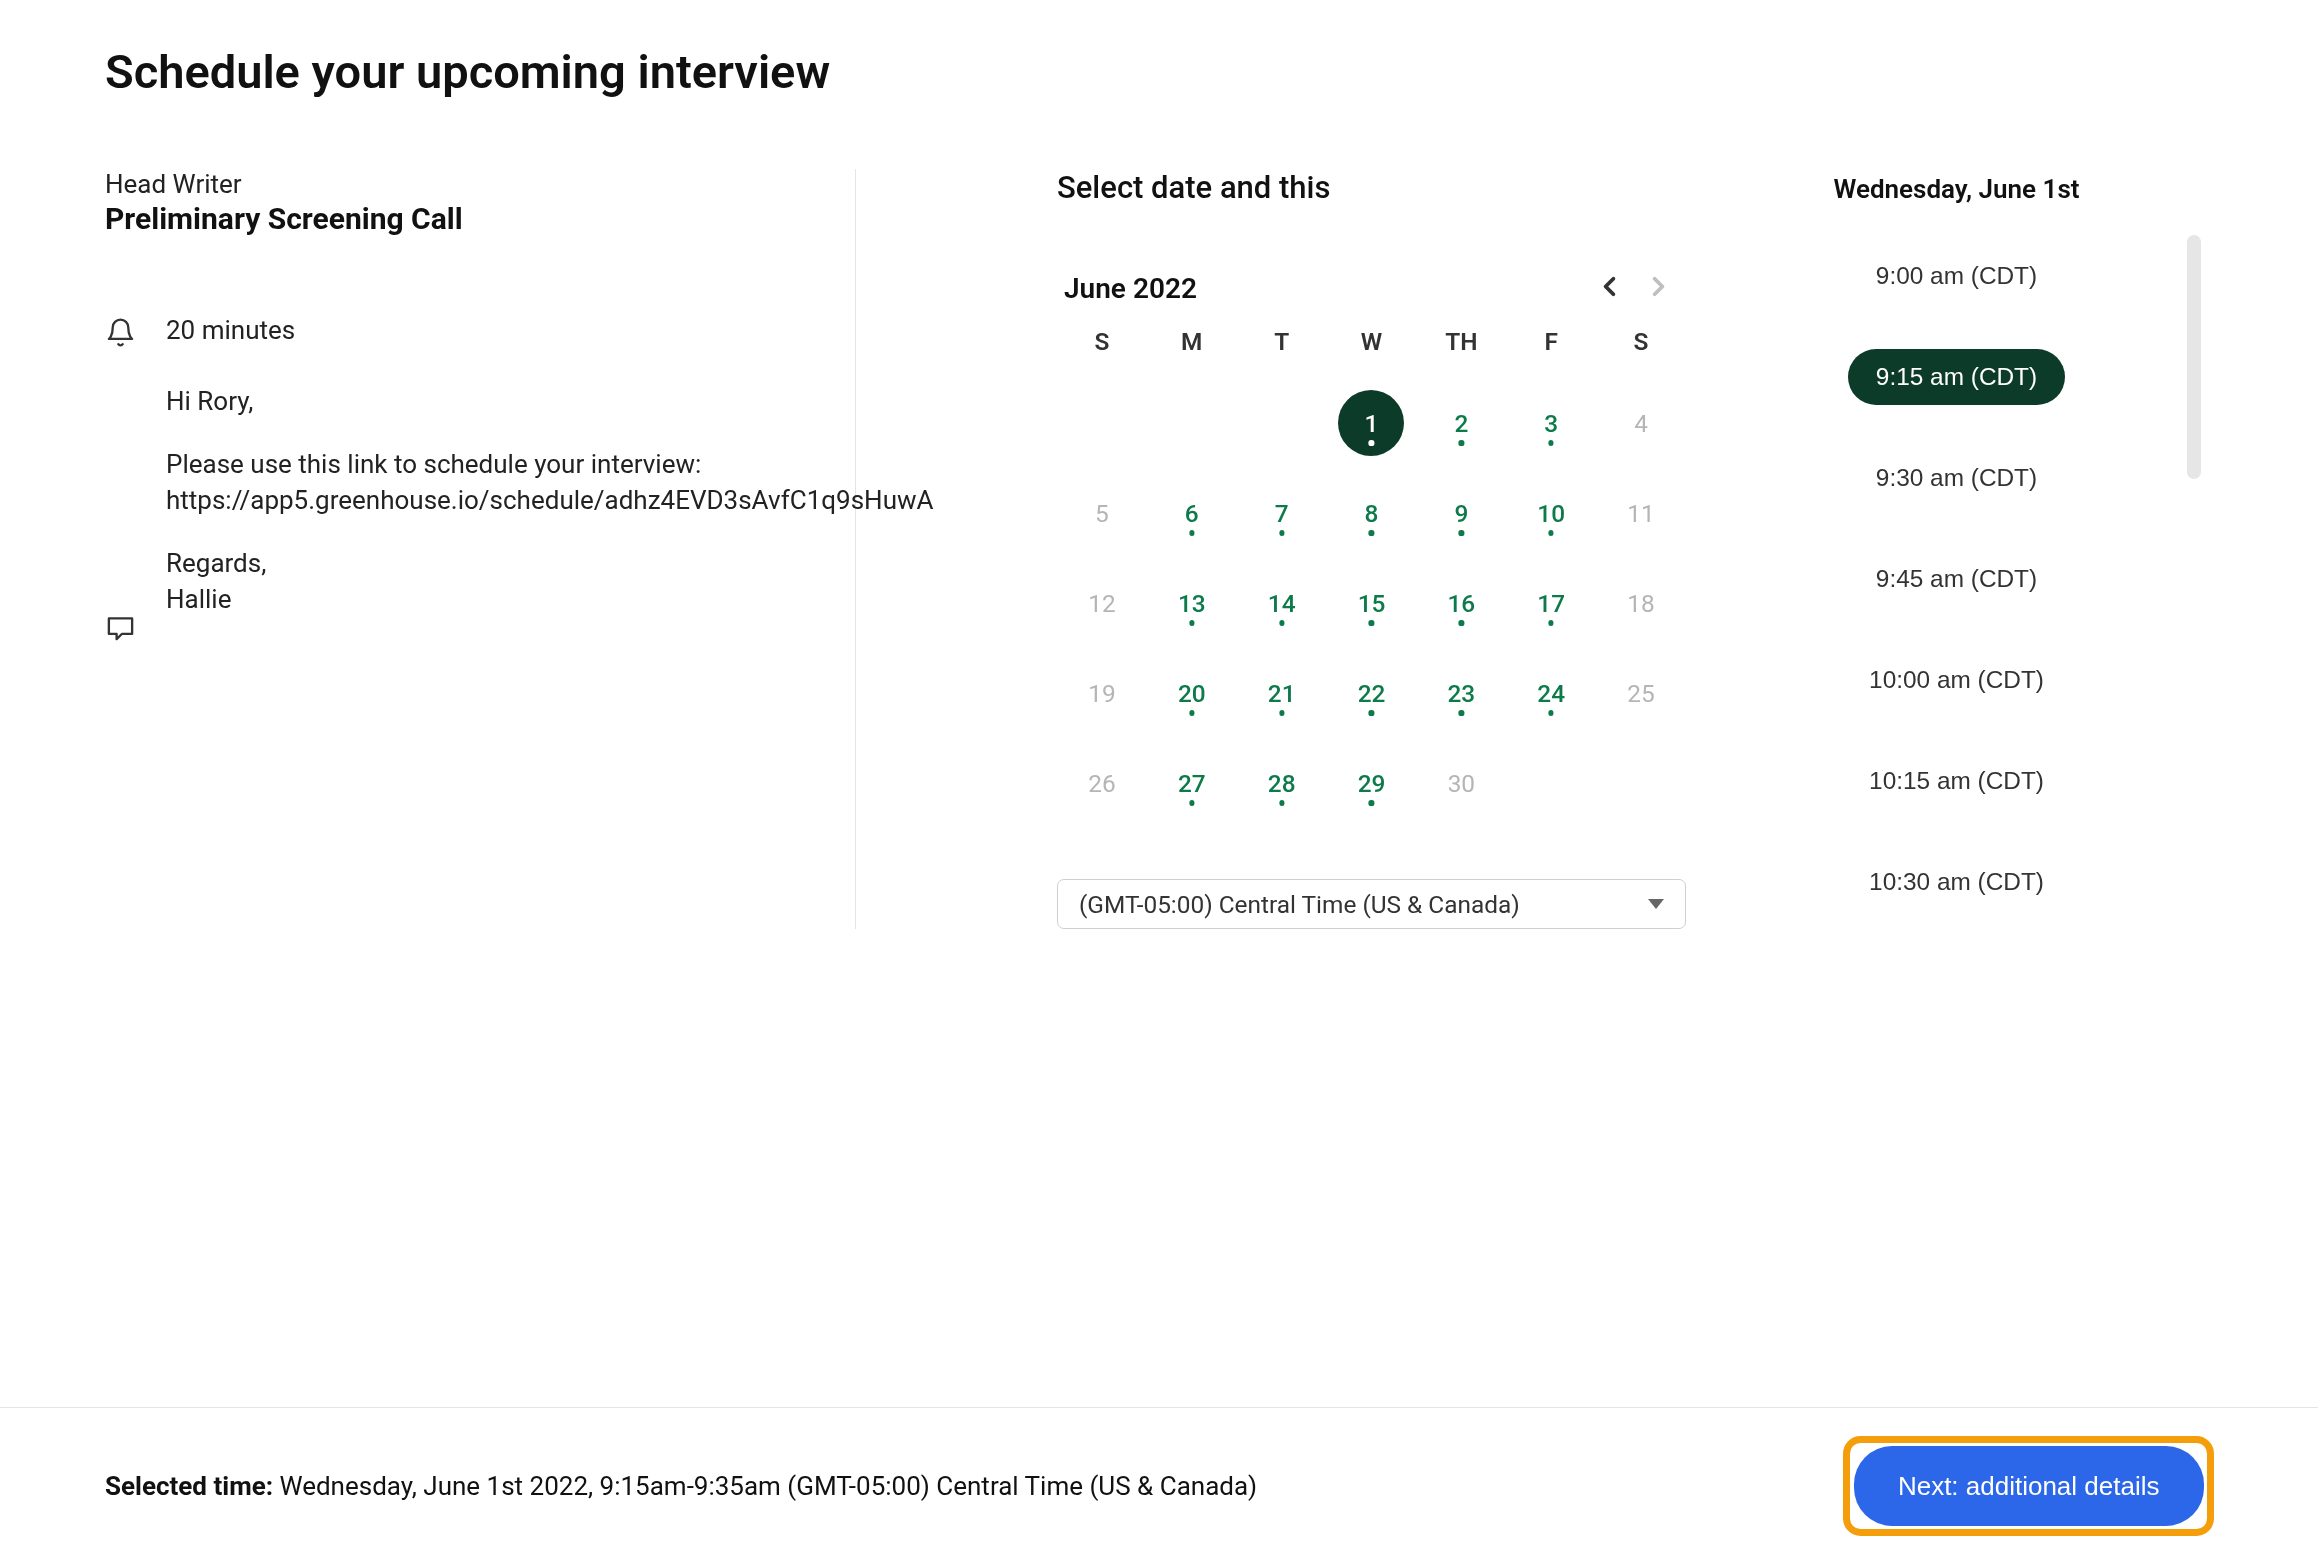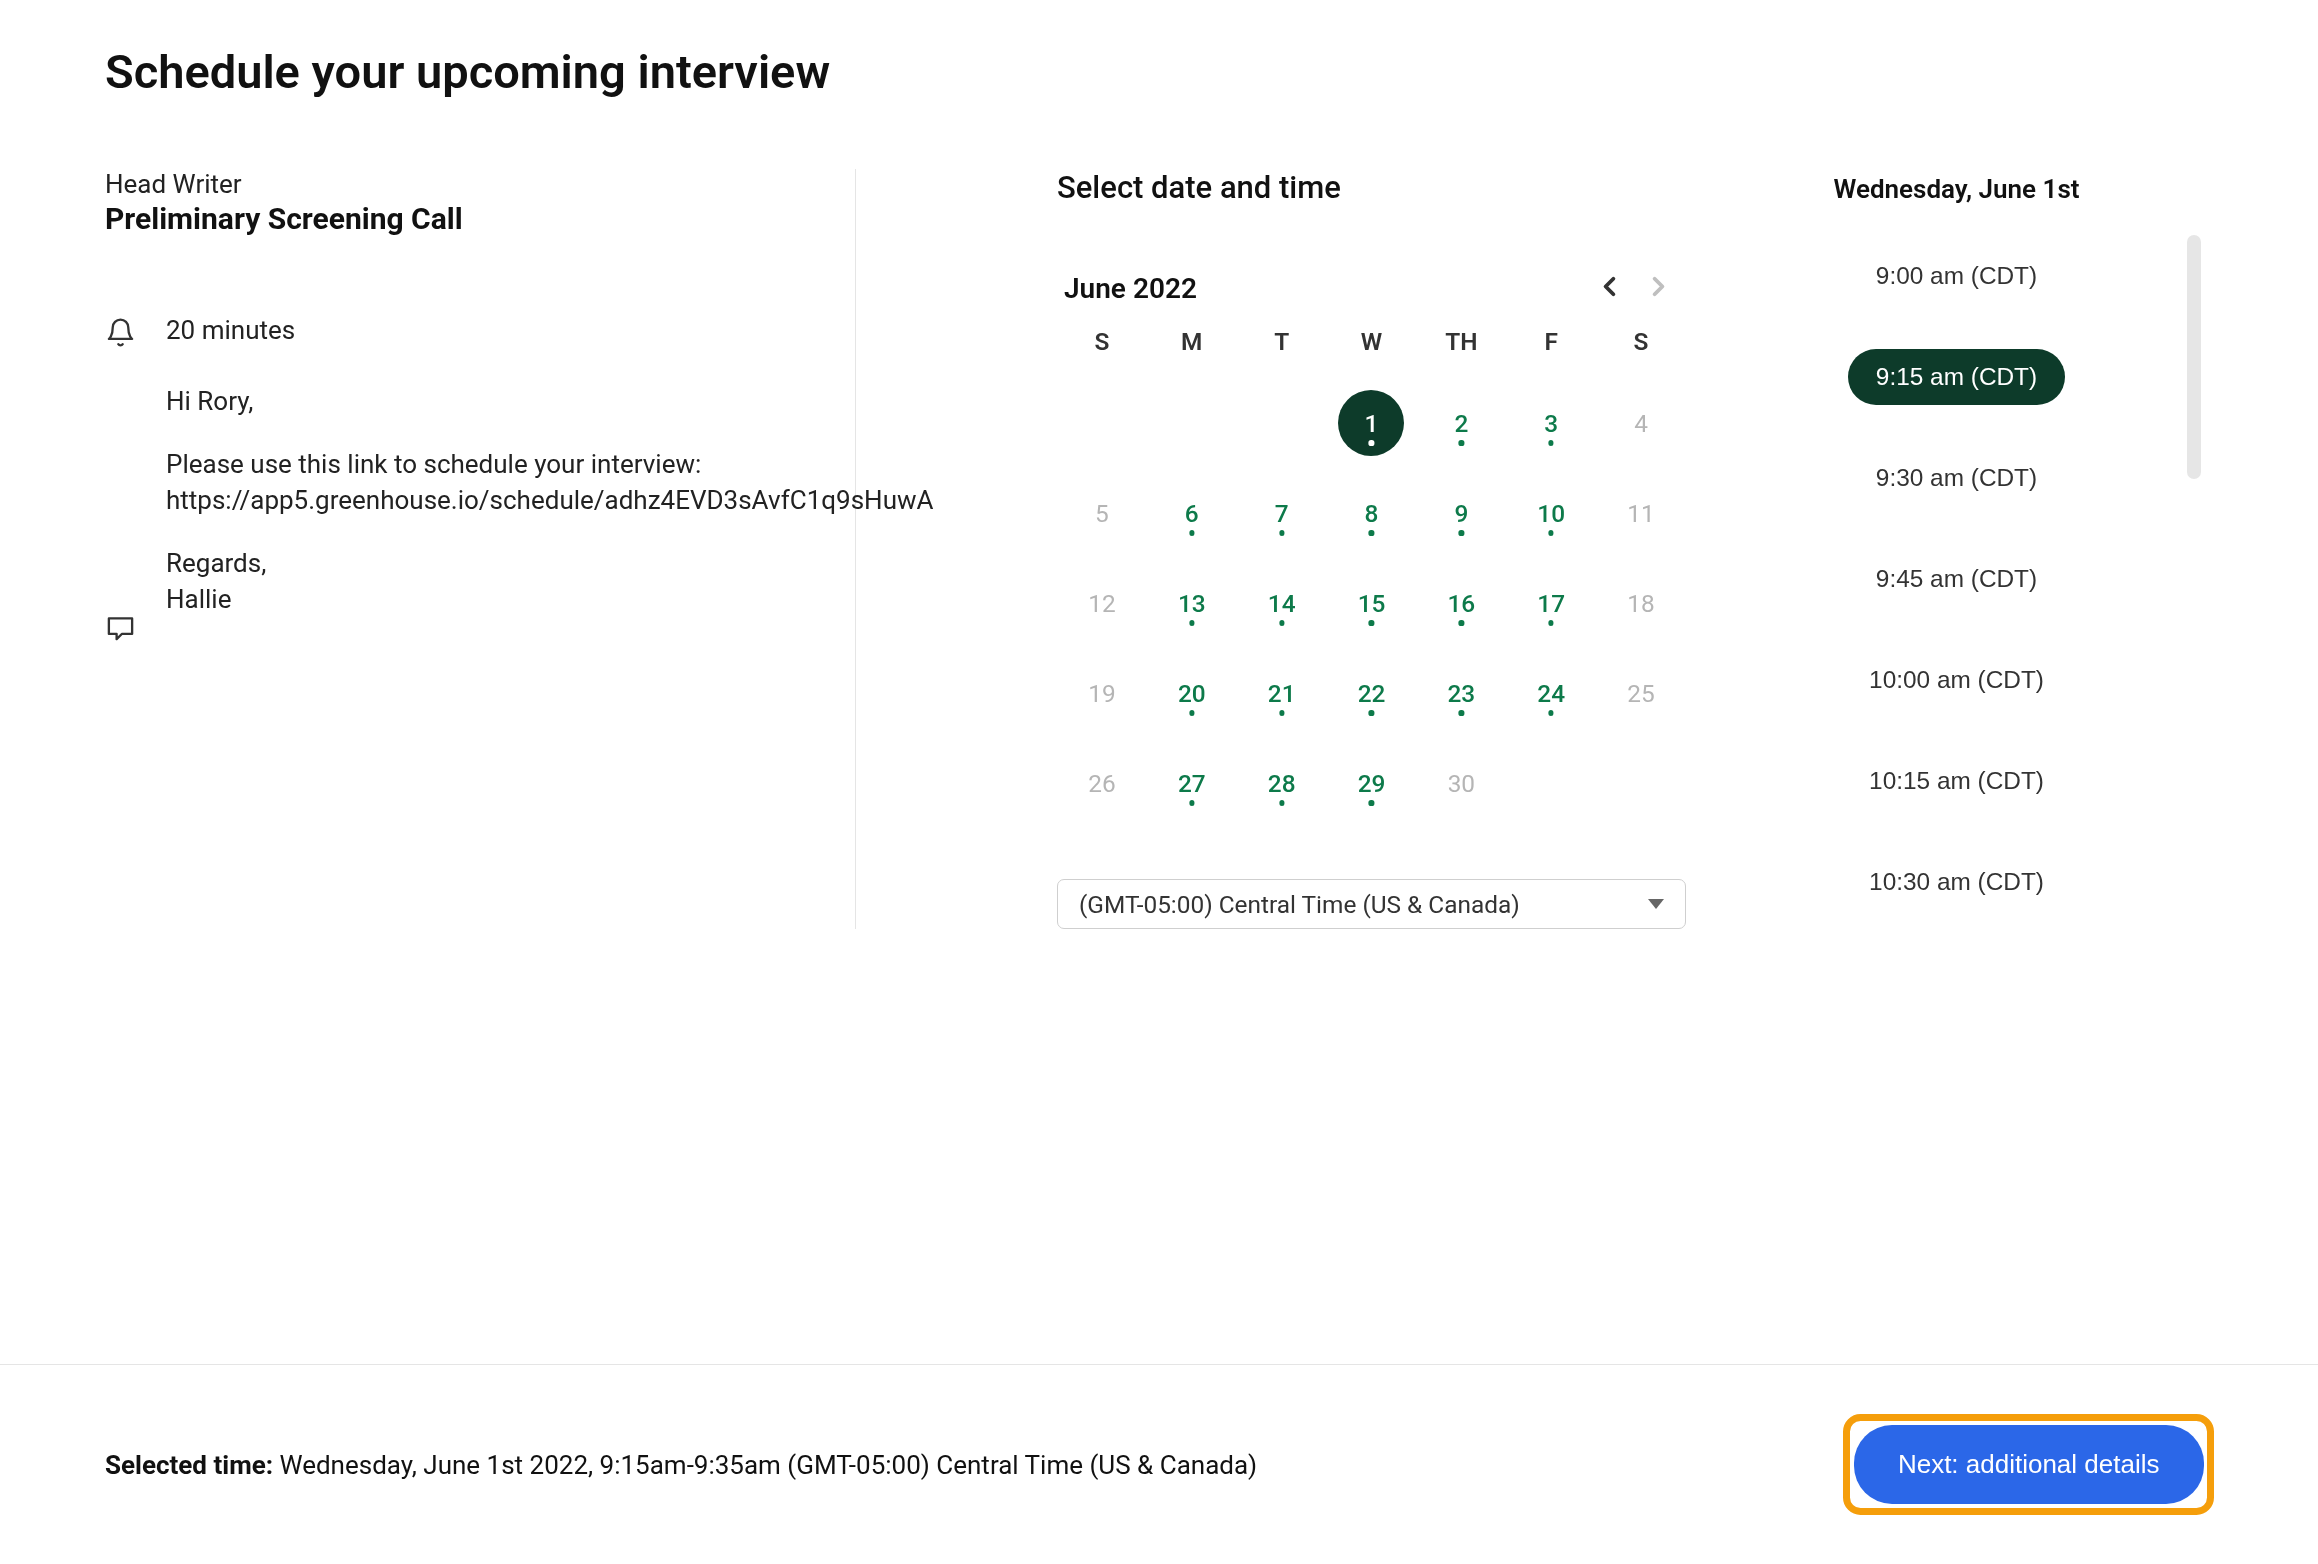--- a/index.html
+++ b/index.html
@@ -222,21 +222,21 @@
     width: 14px;
     height: 244px;
     background: #e6e6e6;
     border-radius: 7px;
   }
   
   .footer {
     position: absolute;
     left: 0; right: 0; bottom: 0;
     border-top: 1.7px solid #e5e5e5;
-    height: 200px;
+    height: 157px;
     padding: 0 105px;
     display: flex;
     align-items: center;
     justify-content: space-between;
     background: #fff;
   }
   .selected-summary {
     font-size: 26px;
   }
   .selected-summary .label { font-weight: 700; }
@@ -295,21 +295,21 @@
             <p class="msg-para">Hi Rory,</p>
             <p class="msg-para">Please use this link to schedule your interview: https://app5.greenhouse.io/schedule/adhz4EVD3sAvfC1q9sHuwA</p>
             <p class="msg-para">Regards,
 Hallie</p>
           </div>
         </div>
       </div>
 
       <div class="right-col">
         <div class="cal-section">
-          <div class="section-heading">Select date and time</div>
+          <div class="section-heading">Select date and this</div>
 
           <div class="cal-header">
             <div class="cal-month">June 2022</div>
             <div class="cal-nav">
               <button type="button">
                 <span>
                   <svg viewBox="0 0 24 24" width="31" height="31" fill="none" stroke="currentColor" stroke-width="3" stroke-linecap="round" stroke-linejoin="round">
                       <polyline points="15 18 9 12 15 6"></polyline>
                     </svg>
                 </span>

